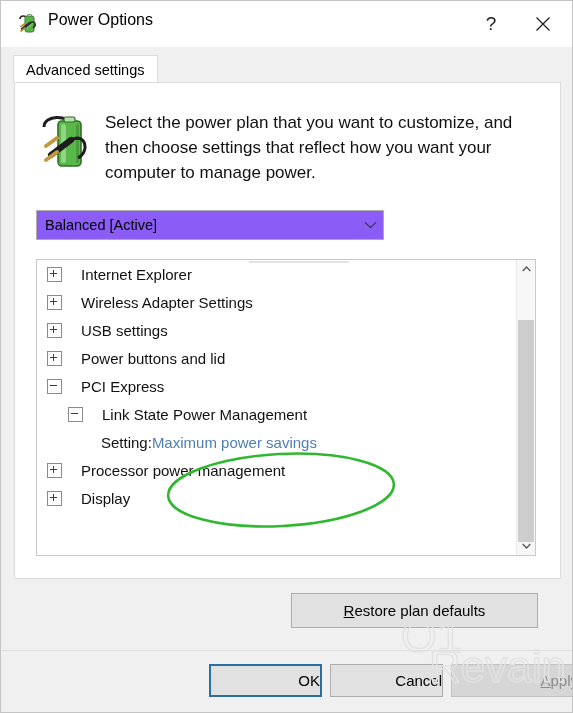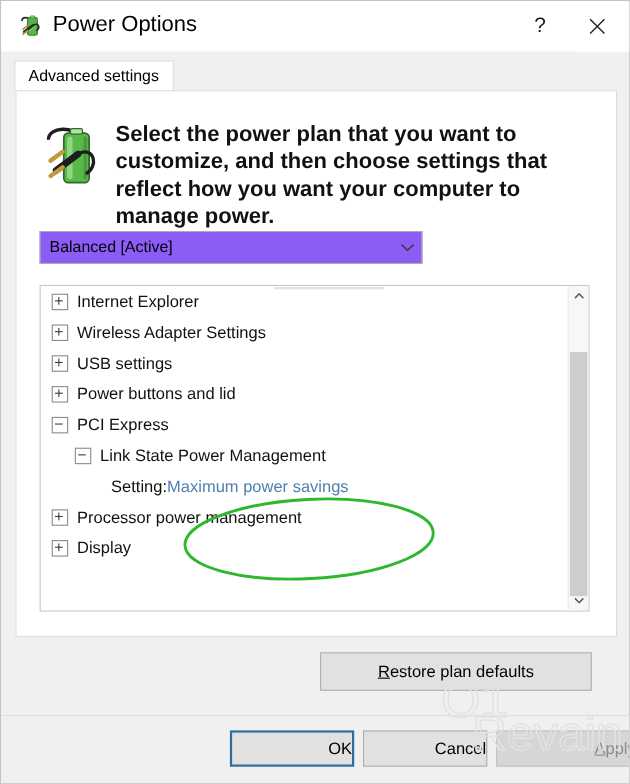--- a/index.html
+++ b/index.html
@@ -33,21 +33,21 @@
     box-sizing: border-box;
   }
   .title-icon {
     position: absolute;
     left: 16px; top: 11px;
     width: 24px; height: 24px;
   }
   .title-text {
     position: absolute;
     left: 47px; top: 10px;
-    font-size: 20px;
+    font-size: 16px;
     color: #000000;
     letter-spacing: 0px;
     white-space: nowrap;
     text-align: right;
   }
   .title-btn {
     position: absolute;
     top: 0;
     height: 46px;
     width: 46px;
@@ -97,24 +97,23 @@
   
   .desc-icon {
     position: absolute;
     left: 23px; top: 27px;
     width: 58px; height: 66px;
   }
   .desc-text {
     position: absolute;
     left: 90px; top: 27px;
     width: 430px;
-    font-size: 20px;
+    font-size: 17px;
     line-height: 25px;
     color: #111111;
-    font-weight: bold;
   }
 
   
   .plan-select {
     position: absolute;
     left: 21px; top: 127px;
     width: 348px;
     height: 30px;
     background: #8b5cf6;
     border: 1px solid #adadad;
@@ -181,21 +180,21 @@
     background: #3c3c3c;
   }
   .expander.plus::after {
     content: "";
     position: absolute;
     left: 5px; top: 2px;
     width: 1px; height: 7px;
     background: #3c3c3c;
   }
   .tree-label {
-    margin-left: 8px;
+    margin-left: 19px;
     font-size: 15px;
     color: #111111;
   }
   .lvl0 { padding-left: 10px; }
   .lvl1 { padding-left: 31px; }
   .lvl2 { padding-left: 64px; align-items: center; }
   .setting-label {
     font-size: 15px;
     color: #111111;
   }

